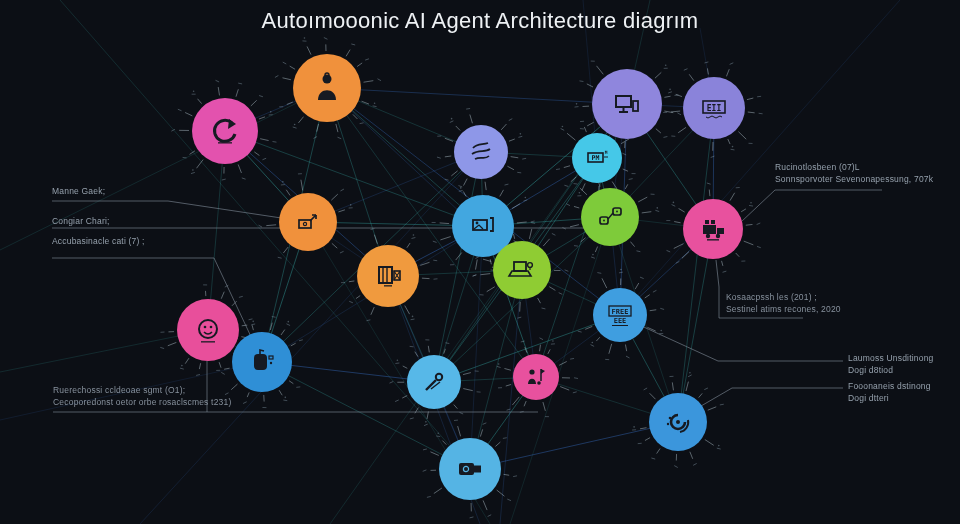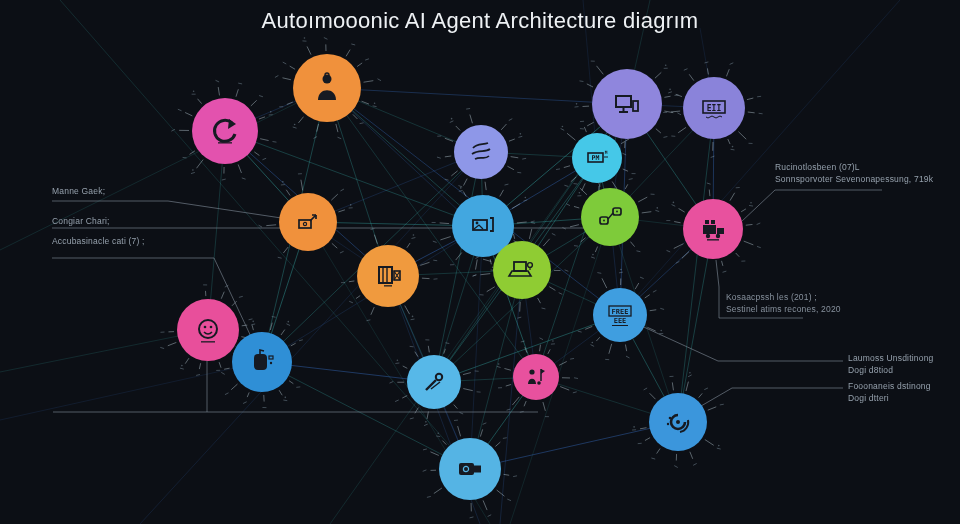--- a/index.html
+++ b/index.html
@@ -745,24 +745,28 @@
 
   <div class="ann" style="left:52px;top:185px">
     <span class="l">Manne Gaek;</span>
   </div>
   <div class="ann" style="left:52px;top:215px">
     <span class="l">Congiar Chari;</span>
   </div>
   <div class="ann" style="left:52px;top:235px">
     <span class="l">Accubasinacle cati (7) ;</span>
   </div>
+  <div class="ann dim" style="left:53px;top:384px">
+    <span class="l">Ruerechossi ccldeoae sgmt (O1);</span>
+    <span class="l">Cecoporedonst oetor orbe rosaclscmes t231)</span>
+  </div>
 
   <div class="ann" style="left:775px;top:161px">
     <span class="l">Rucinotlosbeen (07)L</span>
-    <span class="l">Sonnsporvoter Sevenonapessung, 719k</span>
+    <span class="l">Sonnsporvoter Sevenonapessung, 707k</span>
   </div>
   <div class="ann dim" style="left:726px;top:291px">
     <span class="l">Kosaacpssh les (201) ;</span>
     <span class="l">Sestinel atims recones, 2020</span>
   </div>
   <div class="ann" style="left:848px;top:352px">
     <span class="l">Laumoss Unsditinong</span>
     <span class="l">Dogi d8tiod</span>
   </div>
   <div class="ann" style="left:848px;top:380px">

